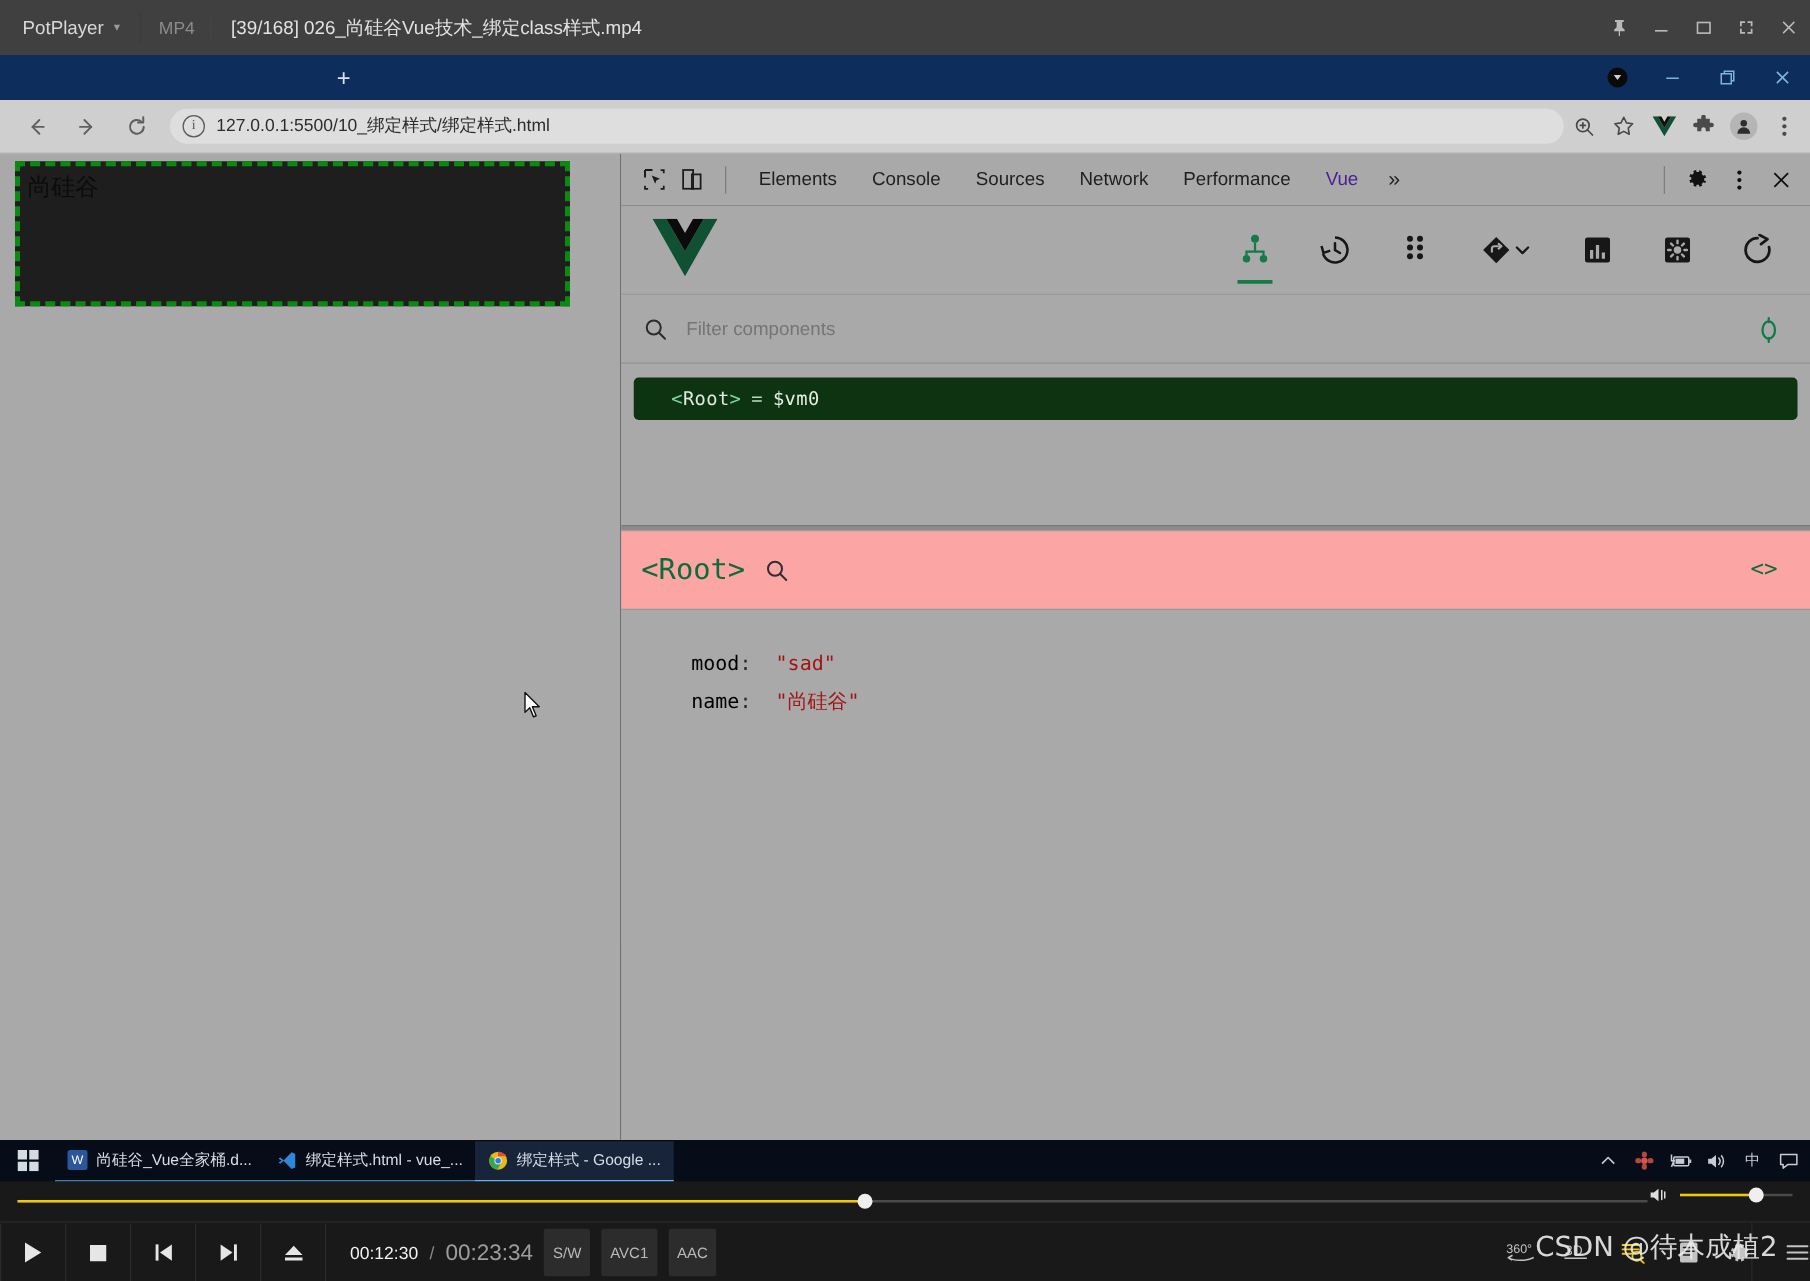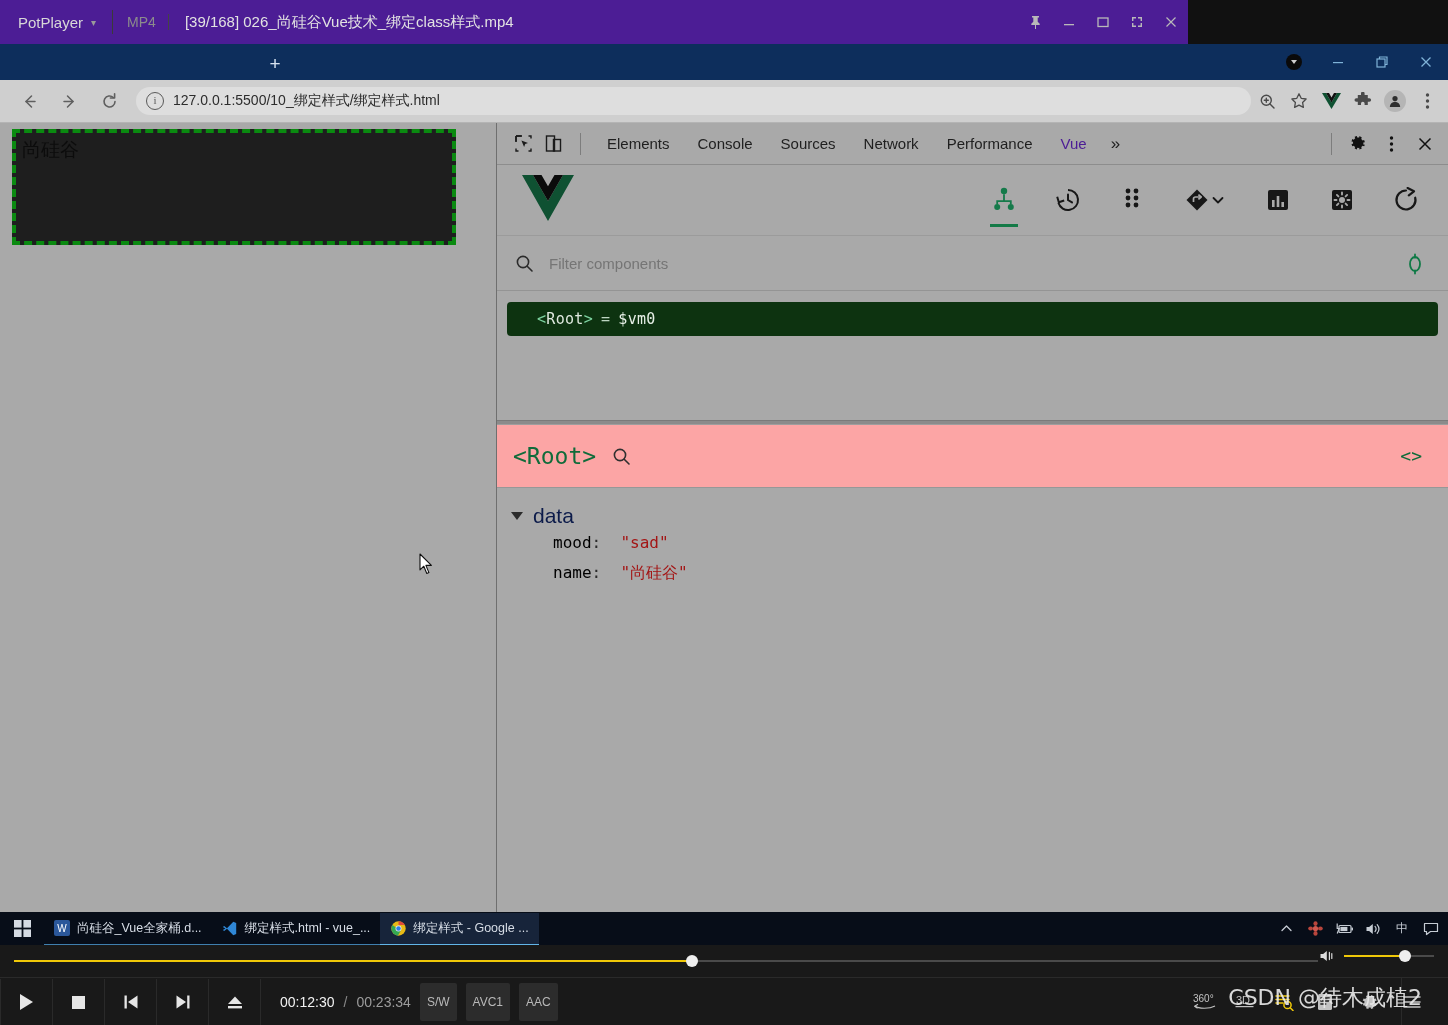--- a/index.html
+++ b/index.html
@@ -7,22 +7,22 @@
     width:1448px;height:1025px;
     background:#000;
     font-family:"Liberation Sans", sans-serif;
     overflow:hidden;
     -webkit-font-smoothing:antialiased;
   }
   .root{position:relative;width:1448px;height:1025px;background:#111;}
 
   
   .pot-titlebar{
-    position:absolute;left:0;top:0;width:1188px;height:44px;
-    background:#4c1d95;display:flex;align-items:center;
+    position:absolute;left:0;top:0;width:1448px;height:44px;
+    background:#404040;display:flex;align-items:center;
     border-bottom:1px solid #2b2b2b;
   }
   .pot-brand{
     display:flex;align-items:center;gap:8px;
     padding:0 16px 0 18px;color:#d8d8d8;font-size:15px;height:100%;
   }
   .pot-brand .caret{font-size:10px;color:#9a9a9a;}
   .pot-sep{width:1px;height:24px;background:#3a3a3a;}
   .pot-ext{color:#8c8c8c;font-size:14px;padding:0 12px 0 14px;}
   .pot-sep2{width:1px;height:16px;background:#444;}
@@ -212,24 +212,24 @@
   .vol-track{position:relative;width:90px;height:2px;background:#4a4a4a;}
   .vol-fill{position:absolute;left:0;top:0;height:2px;background:#f0c808;}
   .vol-knob{position:absolute;top:-5px;width:12px;height:12px;border-radius:50%;background:#efefef;}
 
   .ctrlrow{position:relative;height:48px;border-top:1px solid #2a2a2a;display:flex;align-items:center;}
   .cbtn{width:51px;height:47px;display:flex;align-items:center;justify-content:center;color:#e6e6e6;border-right:1px solid #2a2a2a;}
   .cbtn.first{border-left:1px solid #2a2a2a;}
   .timebox{display:flex;align-items:center;gap:9px;padding-left:19px;font-family:"Liberation Sans",sans-serif;}
   .t-cur{font-size:14px;color:#f2f2f2;}
   .t-slash{font-size:14px;color:#8a8a8a;}
-  .t-tot{font-size:14px;color:#9c9c9c;}
+  .t-tot{font-size:18px;color:#9c9c9c;}
   .badge{font-size:12px;color:#b9b9b9;background:#2c2c2c;border-radius:2px;padding:12px 7px;}
   .ctrl-right{position:absolute;right:0;top:0;height:47px;display:flex;align-items:center;}
-  .rbtn{width:42px;height:47px;display:flex;align-items:center;justify-content:flex-start;color:#c3c3c3;}
+  .rbtn{width:42px;height:47px;display:flex;align-items:center;justify-content:flex-end;color:#c3c3c3;}
   .rbtn.y{color:#f0c808;}
   .rbtn.last{border-left:1px solid #2a2a2a;width:46px;}
   .watermark{
     position:absolute;right:26px;top:38px;font-size:22px;color:#e9e9e9;opacity:.92;
     font-family:"DejaVu Sans", sans-serif;white-space:nowrap;pointer-events:none;
   }
 </style>
 </head>
 <body>
 
@@ -534,24 +534,20 @@
           <span class="inspect-search">
             <svg width="19" height="19" viewBox="0 0 19 19">
                 <circle cx="8" cy="8" r="5.6" fill="none" stroke="currentColor" stroke-width="1.6"></circle>
                 <path d="M12.2 12.2L17 17" stroke="currentColor" stroke-width="1.6" stroke-linecap="round"></path>
               </svg>
           </span>
           <span class="inspect-code">&lt;&gt;</span>
         </div>
 
         <div class="data-pane">
-          <div class="data-group">
-            <span class="tri"></span>
-            <span class="data-group-label">data</span>
-          </div>
           <div class="data-row">
             <span class="dk">mood</span><span class="dcolon">:</span>&nbsp;
             <span class="dv">"sad"</span>
           </div>
           <div class="data-row">
             <span class="dk">name</span><span class="dcolon">:</span>&nbsp;
             <span class="dv">"尚硅谷"</span>
           </div>
         </div>
 

